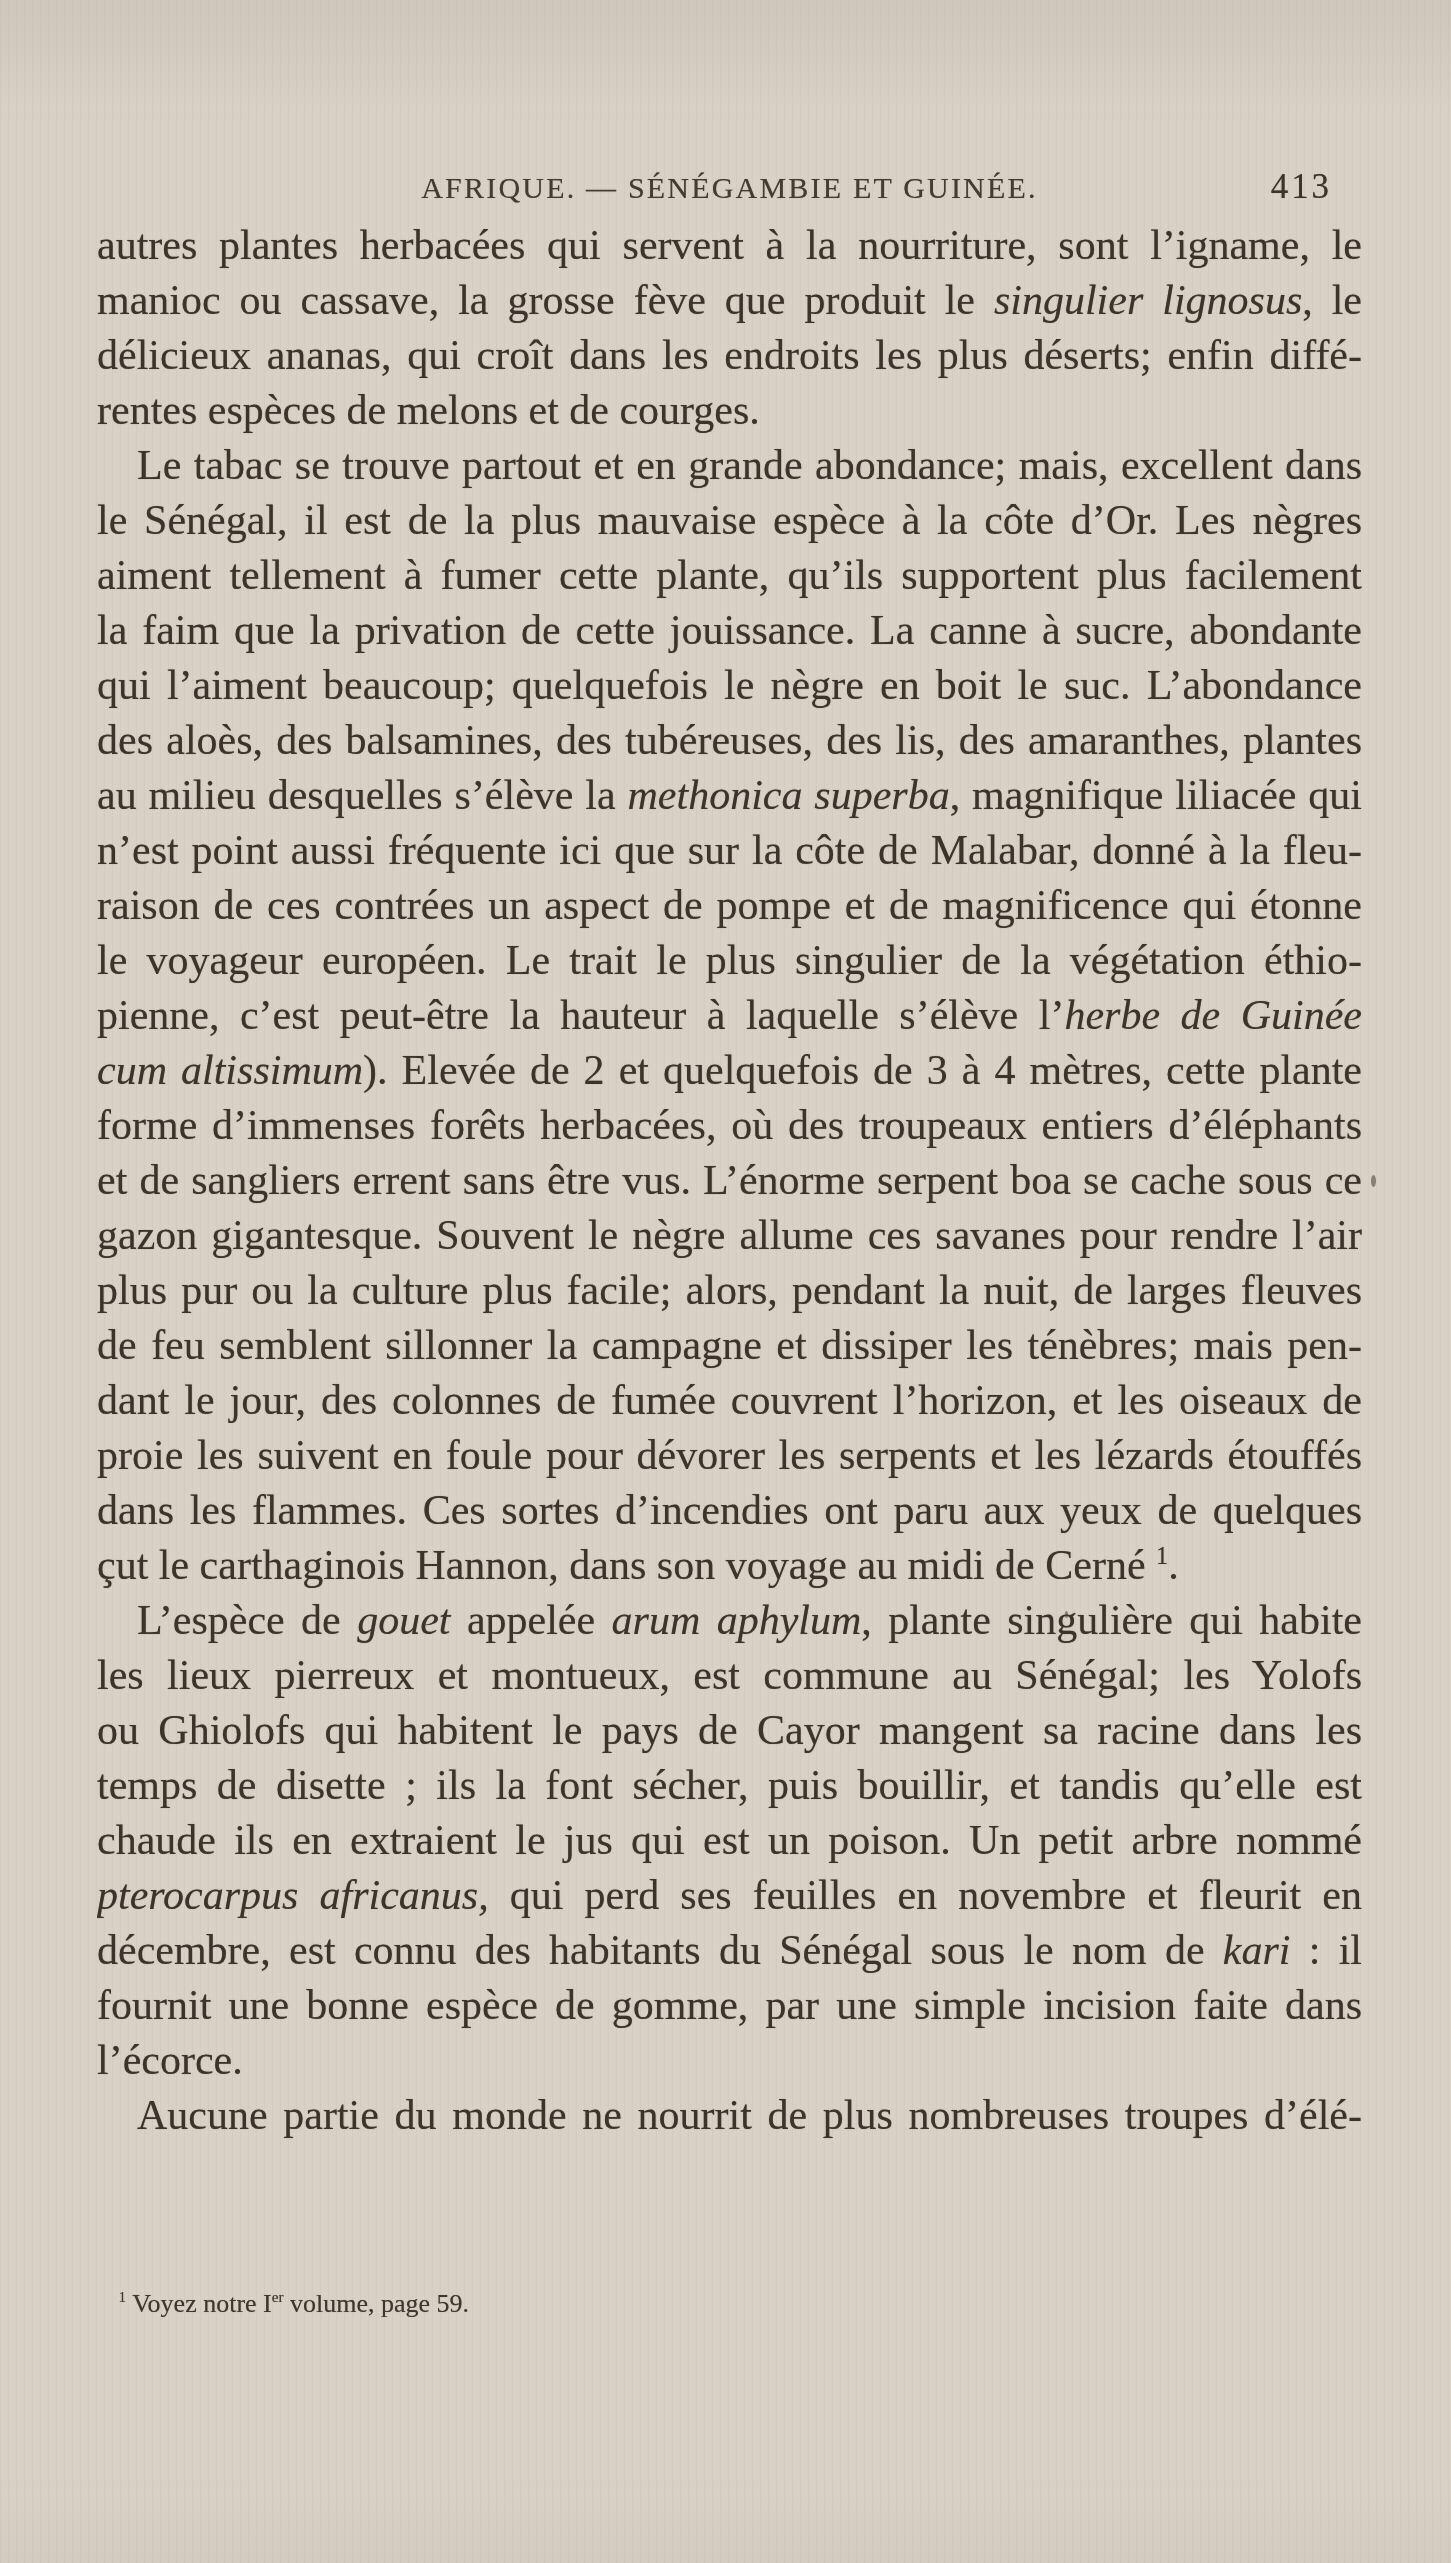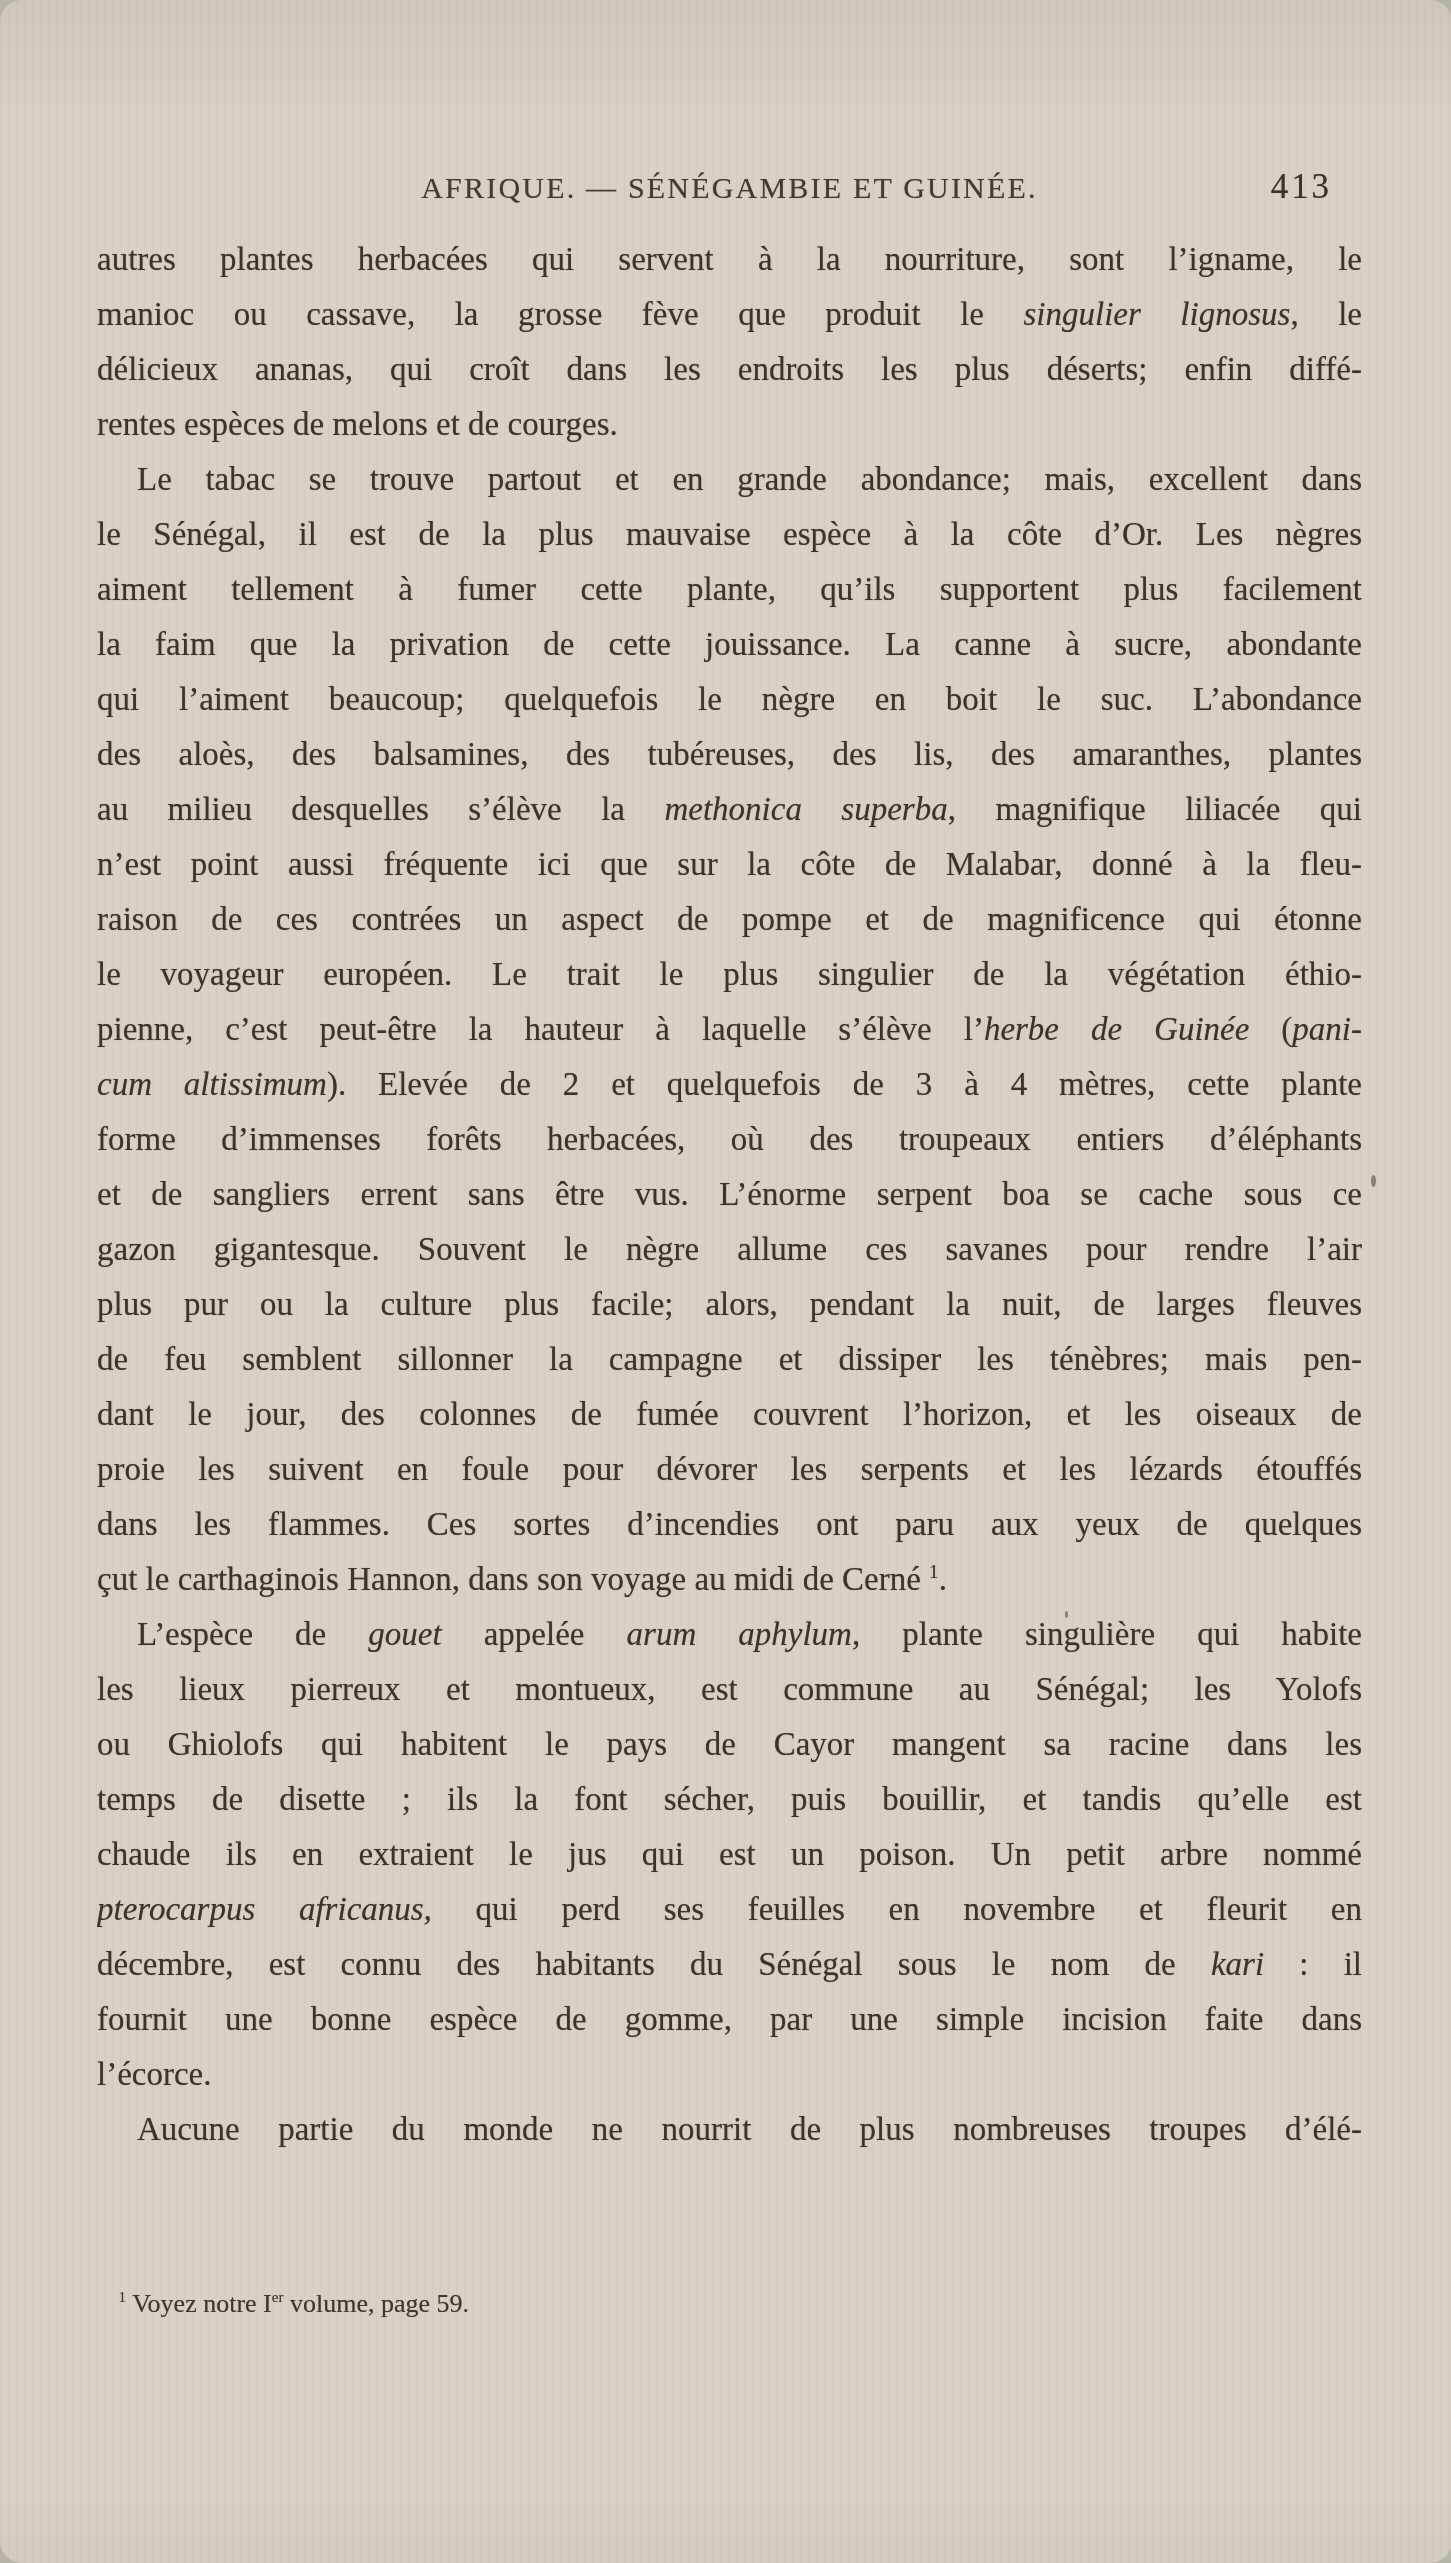--- a/index.html
+++ b/index.html
@@ -11,21 +11,20 @@
     position:relative;
     width:1452px;height:2563px;
     margin:0 auto;
     overflow:hidden;
     color:var(--ink,#3a342b);
     background:
       linear-gradient(180deg, rgba(140,135,125,0.14), rgba(0,0,0,0) 122px),
       linear-gradient(0deg, rgba(140,135,125,0.08), rgba(0,0,0,0) 86px),
       repeating-linear-gradient(90deg, rgba(90,85,72,0.045) 0px 1.4px, rgba(0,0,0,0) 1.4px 8px),
       var(--paper,#d8d2c6);
-    border-radius: 22px;
   }
   #page-header{
     position:absolute;
     top:171px;left:97px;width:1265px;height:50px;
   }
   .header-title{
     display:block;
     text-align:center;
     font-size:30px;
     letter-spacing:2.2px;
@@ -35,22 +34,22 @@
   .page-number{
     position:absolute;
     right:30px;top:-4.3px;
     font-size:35px;
     letter-spacing:2.9px;
     color:#3a342b;
     text-shadow:0 0 0.7px rgba(55,45,35,0.55);
   }
   #page-body{
     position:absolute;
-    top:232px;left:97px;width:1265px;
-    font-size:33px;
+    top:218px;left:97px;width:1265px;
+    font-size:42px;
     color:#3a342b;
     text-shadow:0 0 0.9px rgba(58,48,38,0.5);
   }
   .text-line{
     height:55px;
     line-height:55px;
     overflow:hidden;
     text-align:justify;
     text-align-last:justify;
     white-space:normal;

